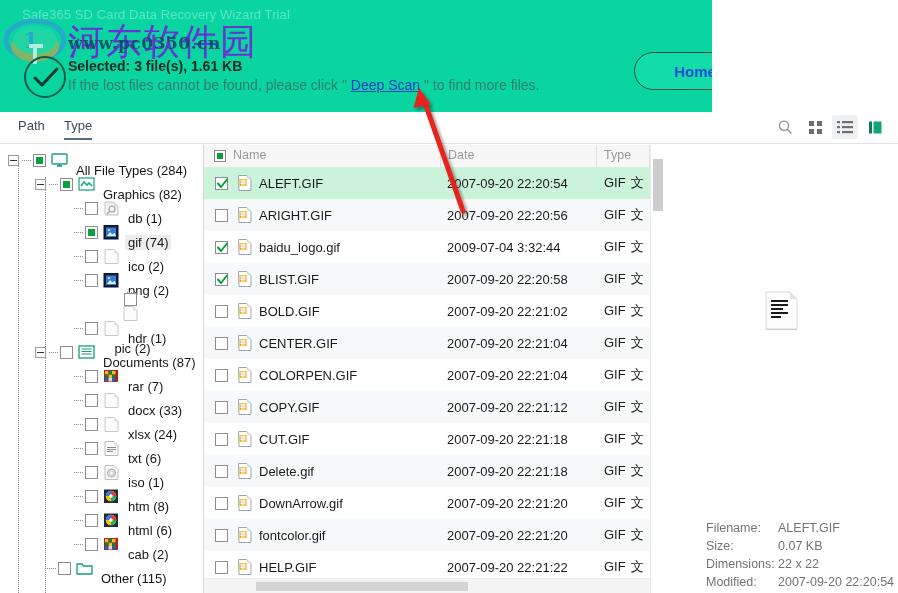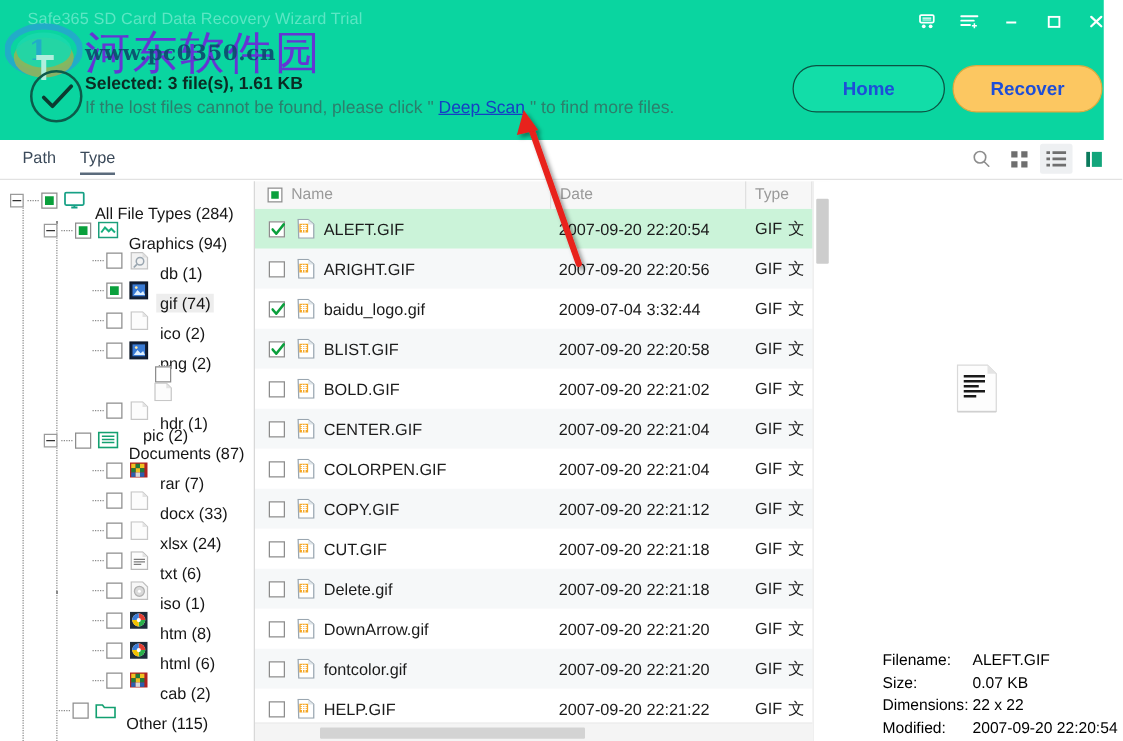--- a/index.html
+++ b/index.html
@@ -6,21 +6,21 @@
   html, body {
     width: 898px; height: 593px;
     font-family: "Liberation Sans", sans-serif;
     overflow: hidden;
     background: #ffffff;
   }
   #app { position: relative; width: 898px; height: 593px; overflow: hidden; }
 
   
   .header {
-    position: absolute; left: 0; top: 0; width: 883px; height: 112px;
+    position: absolute; left: 0; top: 0; width: 712px; height: 112px;
     background: #0ad5a0;
     overflow: hidden;
     text-align: center;
   }
   .titlebar {
     position: absolute; left: 0; top: 0; width: 898px; height: 32px;
   }
   .title-text {
     position: absolute; left: 22px; top: 7px;
     font-size: 13px; color: #5ce6c4; white-space: nowrap;
@@ -182,21 +182,21 @@
     position: absolute; left: 52px; top: 3px; width: 212px; height: 9px;
     background: #d3d3d3; border-radius: 1px; cursor: pointer;
   }
 
   
   .preview {
     position: absolute; left: 665px; top: 145px; width: 233px; height: 448px;
     background: #ffffff;
   }
   .pv-thumb { position: absolute; left: 100px; top: 146px; width: 34px; height: 40px; }
-  .pv-info { position: absolute; left: 41px; top: 374px; font-size: 12.5px; color: #000000; }
+  .pv-info { position: absolute; left: 41px; top: 374px; font-size: 12.5px; color: #737373; }
   .pv-row { display: flex; height: 18px; line-height: 18px; }
   .pv-k { width: 72px; flex: 0 0 auto; }
   .pv-v { }
 
   
   .arrow { position: absolute; left: 0; top: 0; pointer-events: none; }
 </style>
 </head>
 <body>
 
@@ -322,21 +322,21 @@
         <div class="tnode" style="padding-left: 35px;">
           <span class="twist">
             <i></i>
           </span>
           <span class="tdots"></span>
           <span class="tcb part"></span>
           <span class="tic"><svg width="17" height="15" viewBox="0 0 17 15">
               <rect x="1" y="1" width="15" height="12" fill="#fff" stroke="#1a9e7a" stroke-width="1.2"></rect>
               <path d="M3 9l3-4 3 3 2-2 3 3" fill="none" stroke="#18b07f" stroke-width="1.6"></path>
             </svg></span>
-          <span class="tlabel ">Graphics (94)</span>
+          <span class="tlabel ">Graphics (82)</span>
         </div>
         <div class="tnode" style="padding-left: 62px;">
           <span style="width:12px;flex:0 0 auto;"></span>
           <span class="tdots"></span>
           <span class="tcb "></span>
           <span class="tic"><svg width="17" height="15" viewBox="0 0 17 15">
               <path d="M2 1h9l4 4v9H2z" fill="#f2f2f2" stroke="#c3c3c3"></path>
               <path d="M11 1l4 4h-4z" fill="#dedede"></path>
               <circle cx="9" cy="8" r="3" fill="none" stroke="#9aa6b0" stroke-width="1.2"></circle>
               <path d="M6.5 10.5l-2.5 2.5" stroke="#9aa6b0" stroke-width="1.4"></path>

